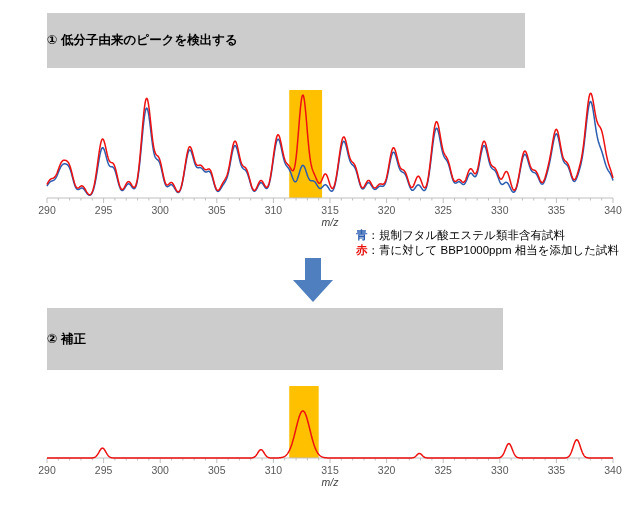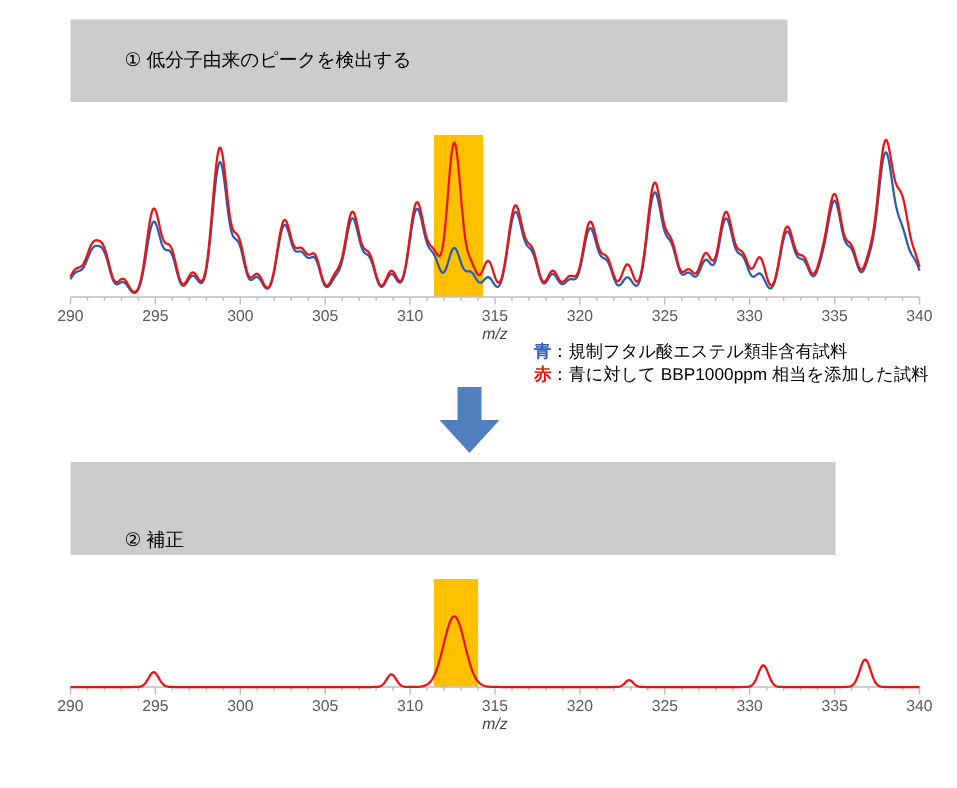--- a/index.html
+++ b/index.html
@@ -7,21 +7,21 @@
     width:638px;height:525px;background:#ffffff;
     font-family:"Liberation Sans","DejaVu Sans",sans-serif;
     position:relative;overflow:hidden;
   }
 
   
   .caption-bar{
     position:absolute;background:#cccccc;
     display:flex;align-items:center;
   }
-  .caption-inner{padding-left:36px;}
+  .caption-inner{font-weight:bold;}
   .caption-line{
     font-size:12.5px;color:#000000;line-height:19px;white-space:pre;
   }
   .caption-line.indent{padding-left:17px;}
 
   
   .chart{position:absolute;text-decoration:underline;}
   .chart svg{display:block;}
 
   
@@ -125,21 +125,21 @@
     <span class="legend-key-red">赤</span><span>：青に対して BBP1000ppm 相当を添加した試料</span>
   </div>
 </div>
 
 <div class="arrow" style="left:289px;top:258px;width:48px;height:46px;">
   <svg width="48" height="46" viewBox="0 0 48 46">
     <polygon points="16,0 32,0 32,22 44,22 24,44 4,22 16,22" fill="#4f7fbf"></polygon>
   </svg>
 </div>
 
-<div class="caption-bar" style="left:47px;top:308px;width:510px;height:62px;align-items:flex-end;">
+<div class="caption-bar" style="left:47px;top:308px;width:456px;height:62px;">
   <div class="caption-inner">
     <div class="caption-line"><span>②</span> <span>補正</span></div>
   </div>
 </div>
 
 <div class="chart" style="left:0px;top:378px;width:638px;height:115px;">
   <svg id="svg-bottom" width="638" height="115" viewBox="0 0 638 115">
       <rect x="289.2479999999997" y="8" width="29.4320000000003" height="72" fill="#ffc000"></rect>
       <line x1="47" y1="80" x2="613" y2="80" stroke="#bfbfbf" stroke-width="1"></line>
       <line x1="47" y1="80" x2="47" y2="85" stroke="#bfbfbf" stroke-width="1"></line>

